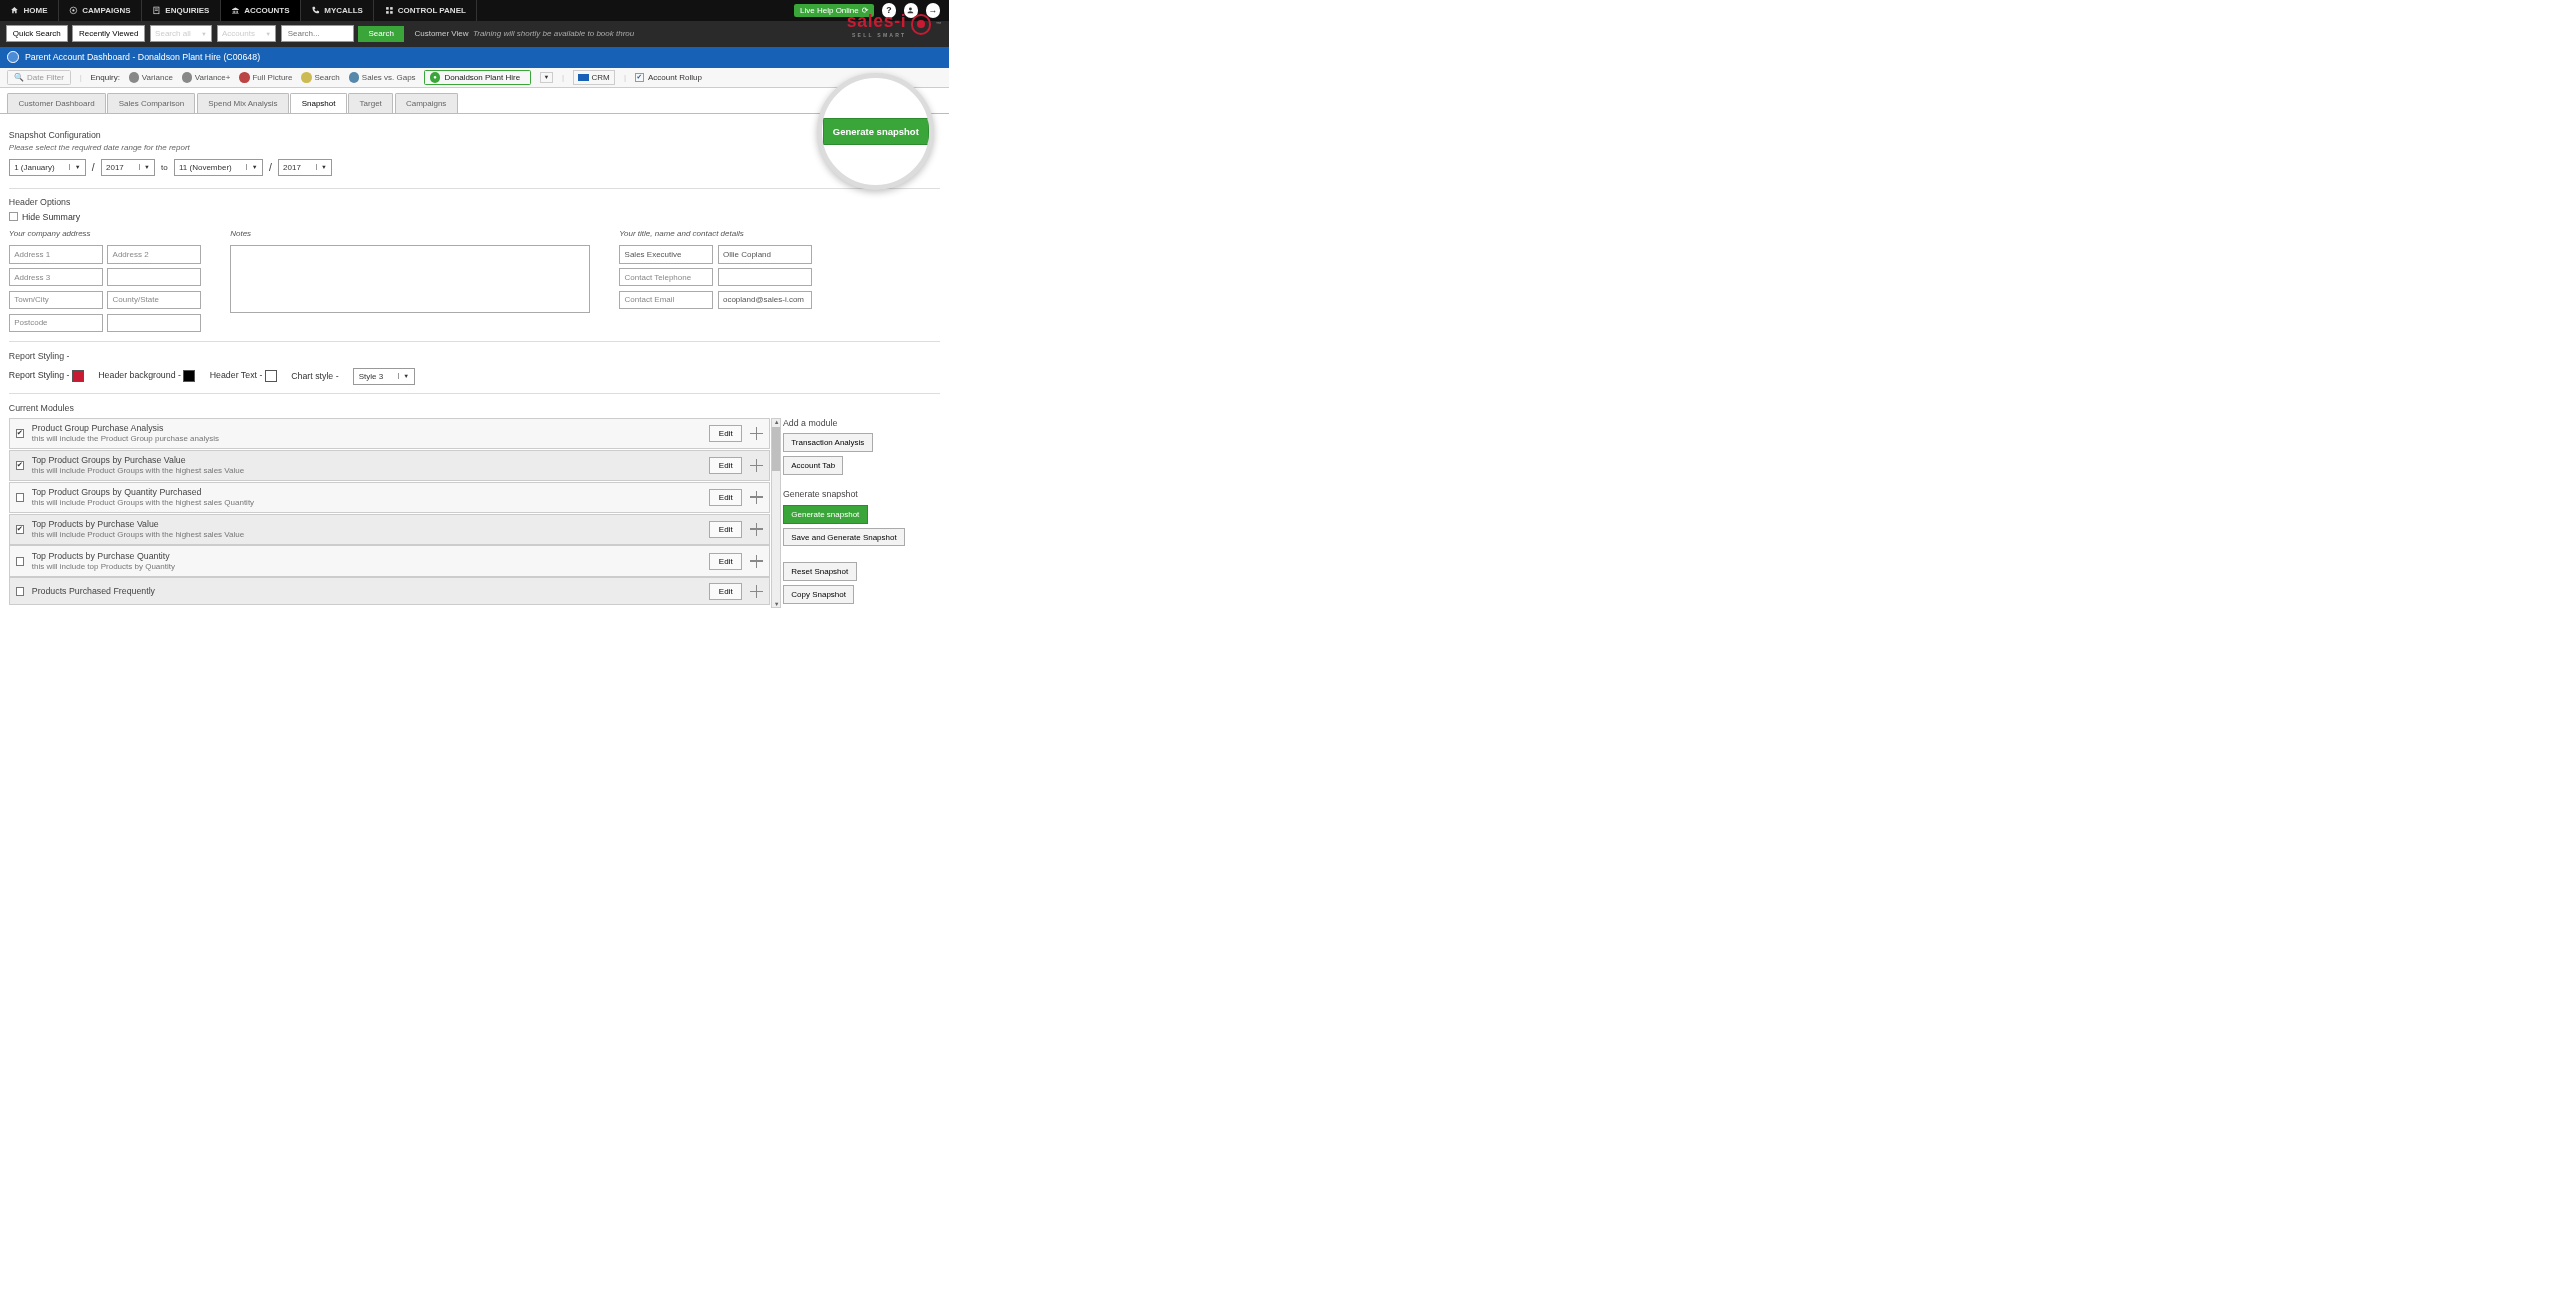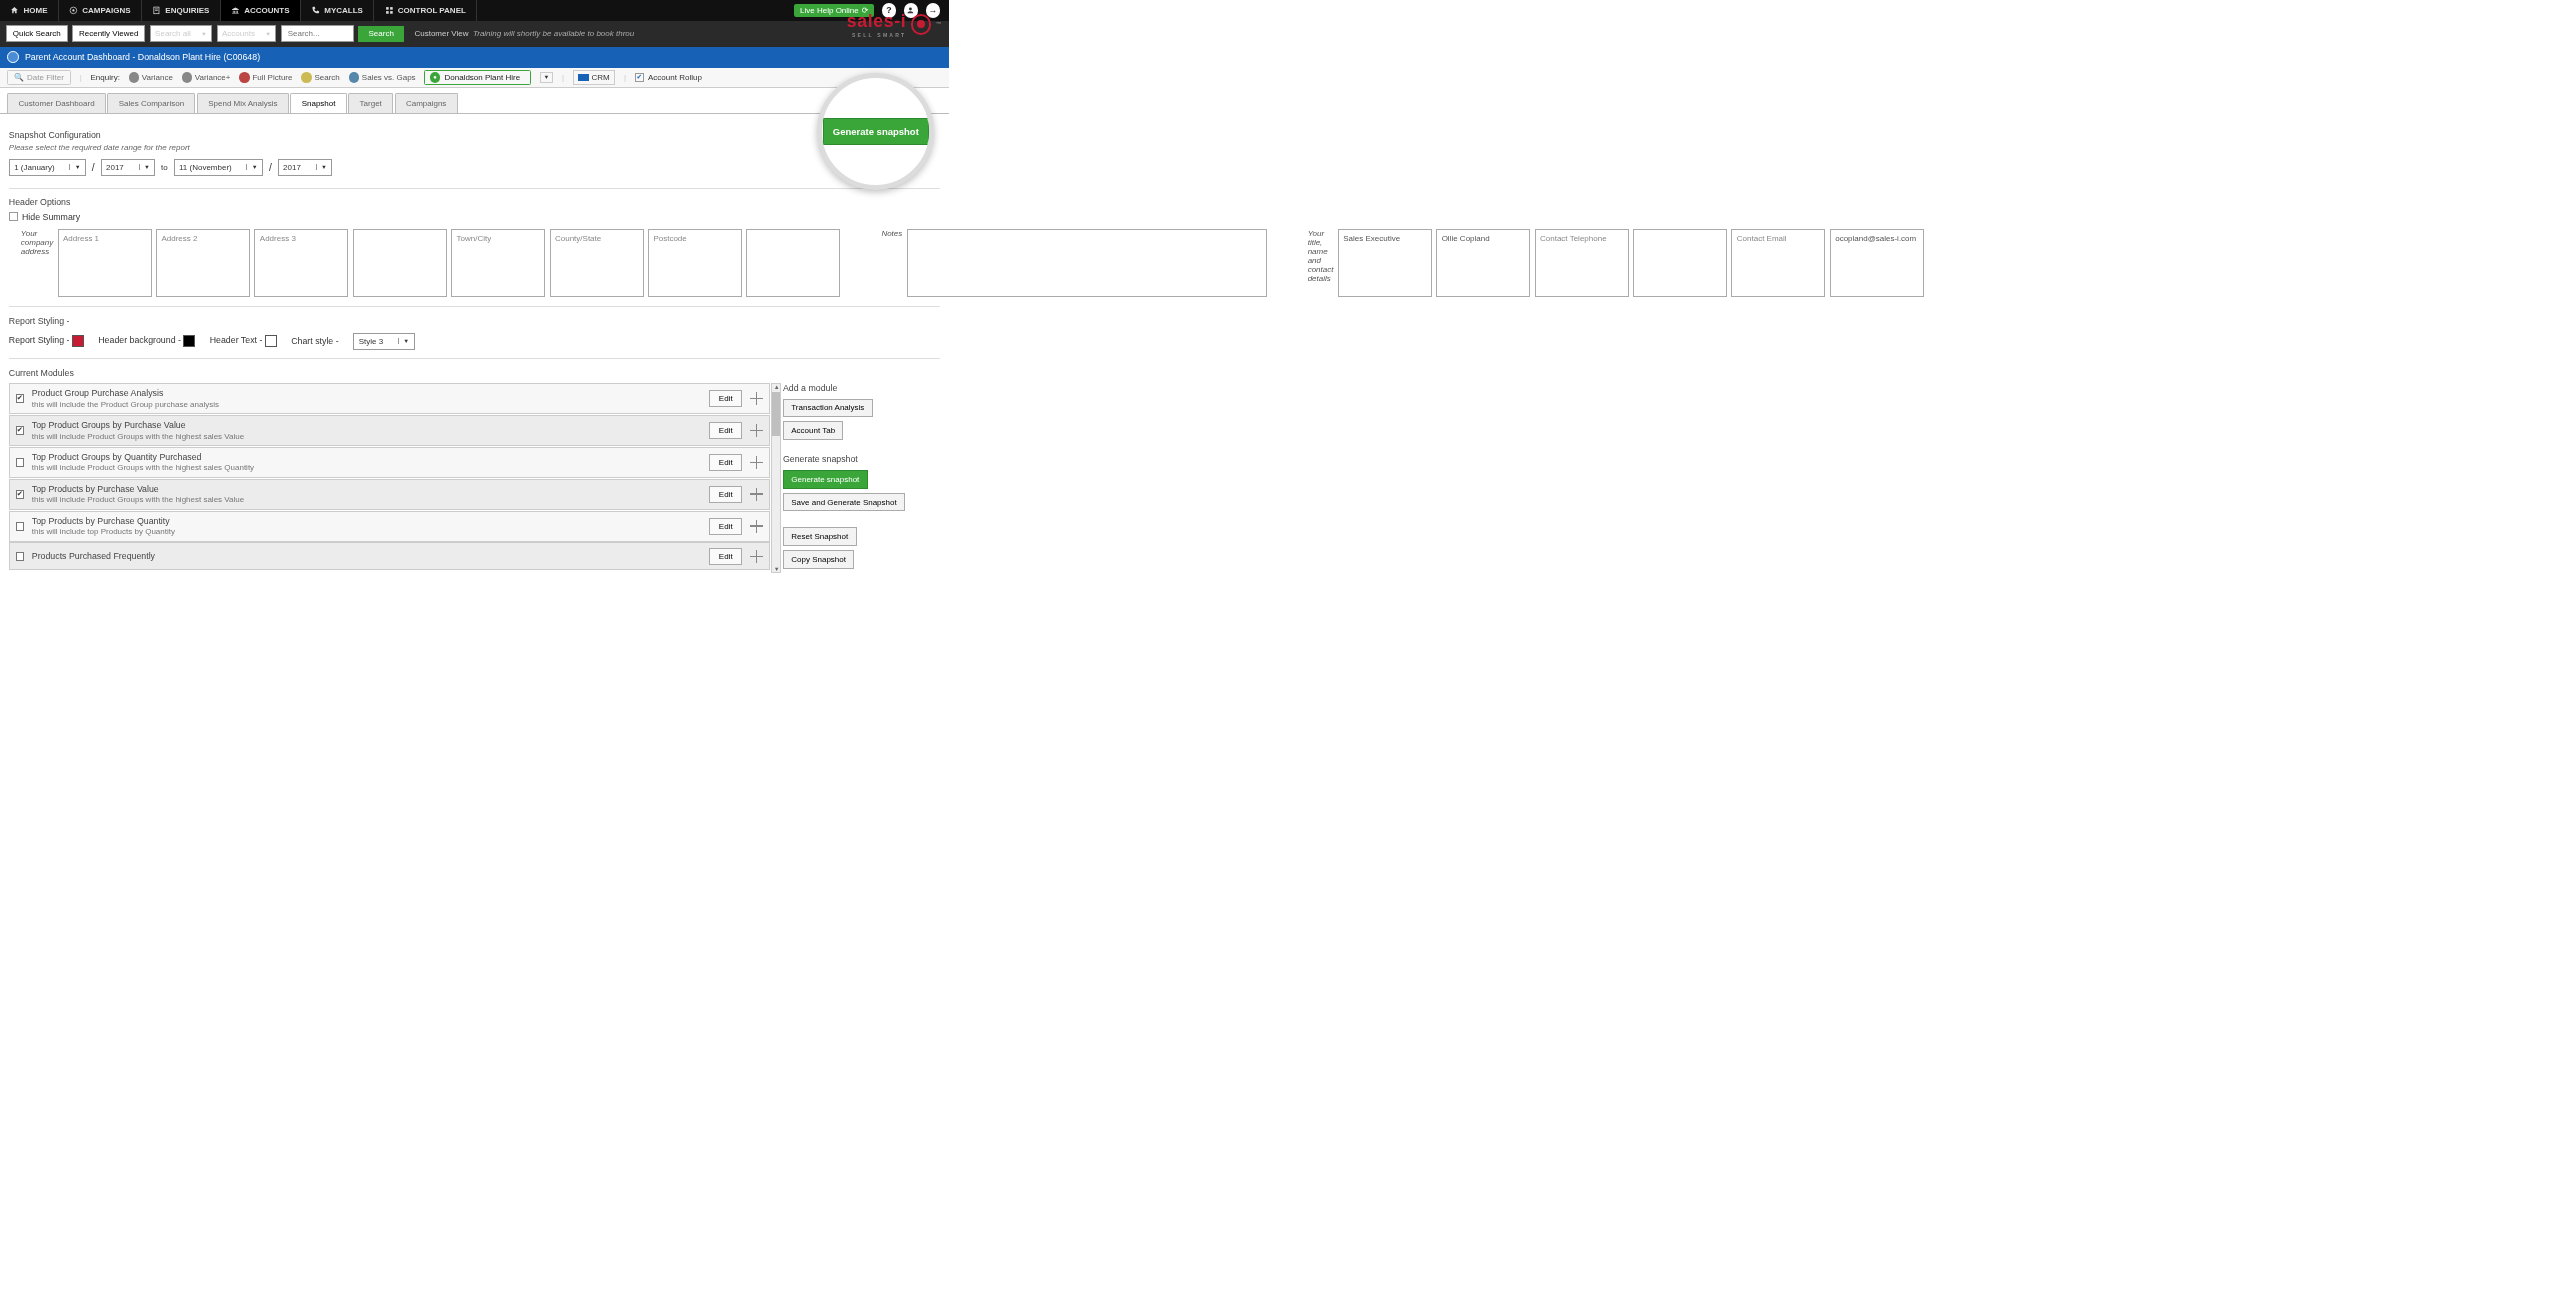--- a/index.html
+++ b/index.html
@@ -52,21 +52,21 @@
   .section-title { font-size:8.8px; color:#444; margin:7.3px 0 2.9px;}
   .hint { font-style:italic; color:#666; font-size:8px; margin-bottom:7.3px;}
   .date-row { display:flex; align-items:center; gap:5.9px; margin-bottom:11.7px;}
   .sel { border:0.7px solid #999; padding:2.9px 4.4px; font-size:8px; background:#fff; display:flex; gap:14.7px; align-items:center;}
   .sel .caret { border-left:0.7px solid #999; padding-left:4.4px; font-size:5.9px;}
   .slash { font-size:10.3px; color:#333;}
   .to { font-size:8px;}
   hr.sep { border:none; border-top:0.7px solid #ddd; margin:8.8px 0;}
   .check-row { display:flex; align-items:center; gap:4.4px; margin:4.4px 0 7.3px;}
   .cols3 { display:flex; gap:29px; margin-top:4.4px;}
-  .col { display:flex; flex-direction:row; gap:4.4px;margin-left:12px;}
+  .col { display:flex; flex-direction:column; gap:4.4px;}
   .col-label { font-style:italic; color:#555; font-size:8px; margin-bottom:2.9px;}
   .row-pair { display:flex; gap:4.4px;}
   .inp { border:0.7px solid #aaa; padding:3.7px 4.4px; font-size:8px; width:94px; color:#555;}
   .inp.placeholder { color:#888;}
   .notes { border:0.7px solid #aaa; width:360px; height:68px;}
   .style-row { display:flex; align-items:center; gap:14.7px; margin:7.3px 0 4.4px;}
   .swatch { width:11.7px; height:11.7px; border:0.7px solid #555; display:inline-block; vertical-align:middle;}
   .swatch.red { background:#c81b33;}
   .swatch.black { background:#000;}
   .swatch.white { background:#fff;}

